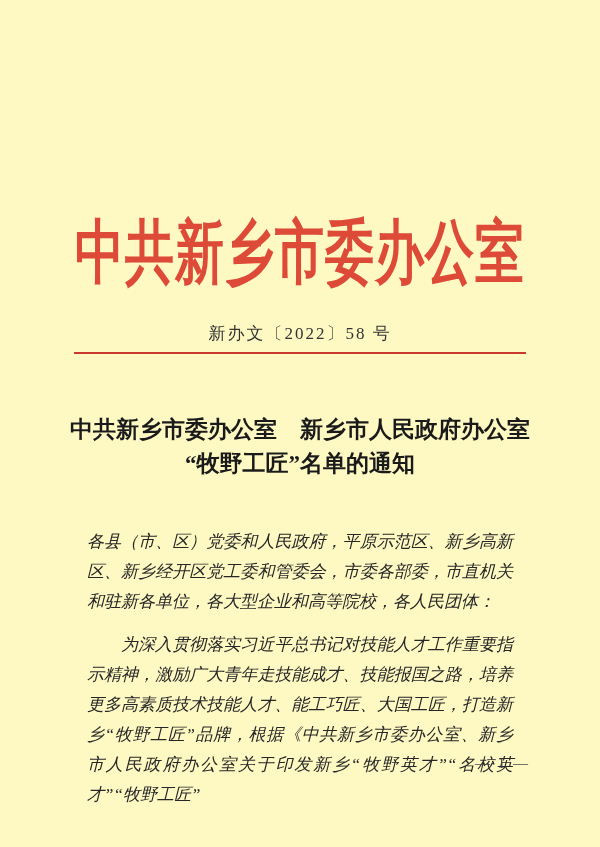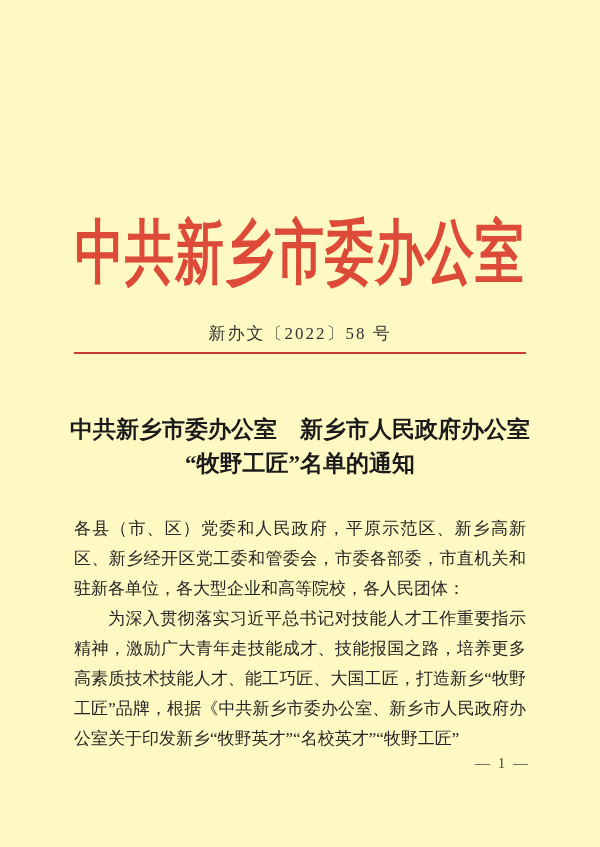--- a/index.html
+++ b/index.html
@@ -69,21 +69,21 @@
   .body-text {
     position: absolute;
     top: 514px;
     left: 74px;
     width: 452px;
     font-size: 17px;
     line-height: 30px;
     color: #262626;
     text-align: justify;
   }
-  .para { margin: 0; }
+  .para { margin: 13px; font-style: italic; }
   .para.indent { text-indent: 2em; }
   
   .page-number {
     position: absolute;
     top: 755px;
     right: 70px;
     font-size: 15px;
     color: #444444;
     letter-spacing: 2px;
   }

